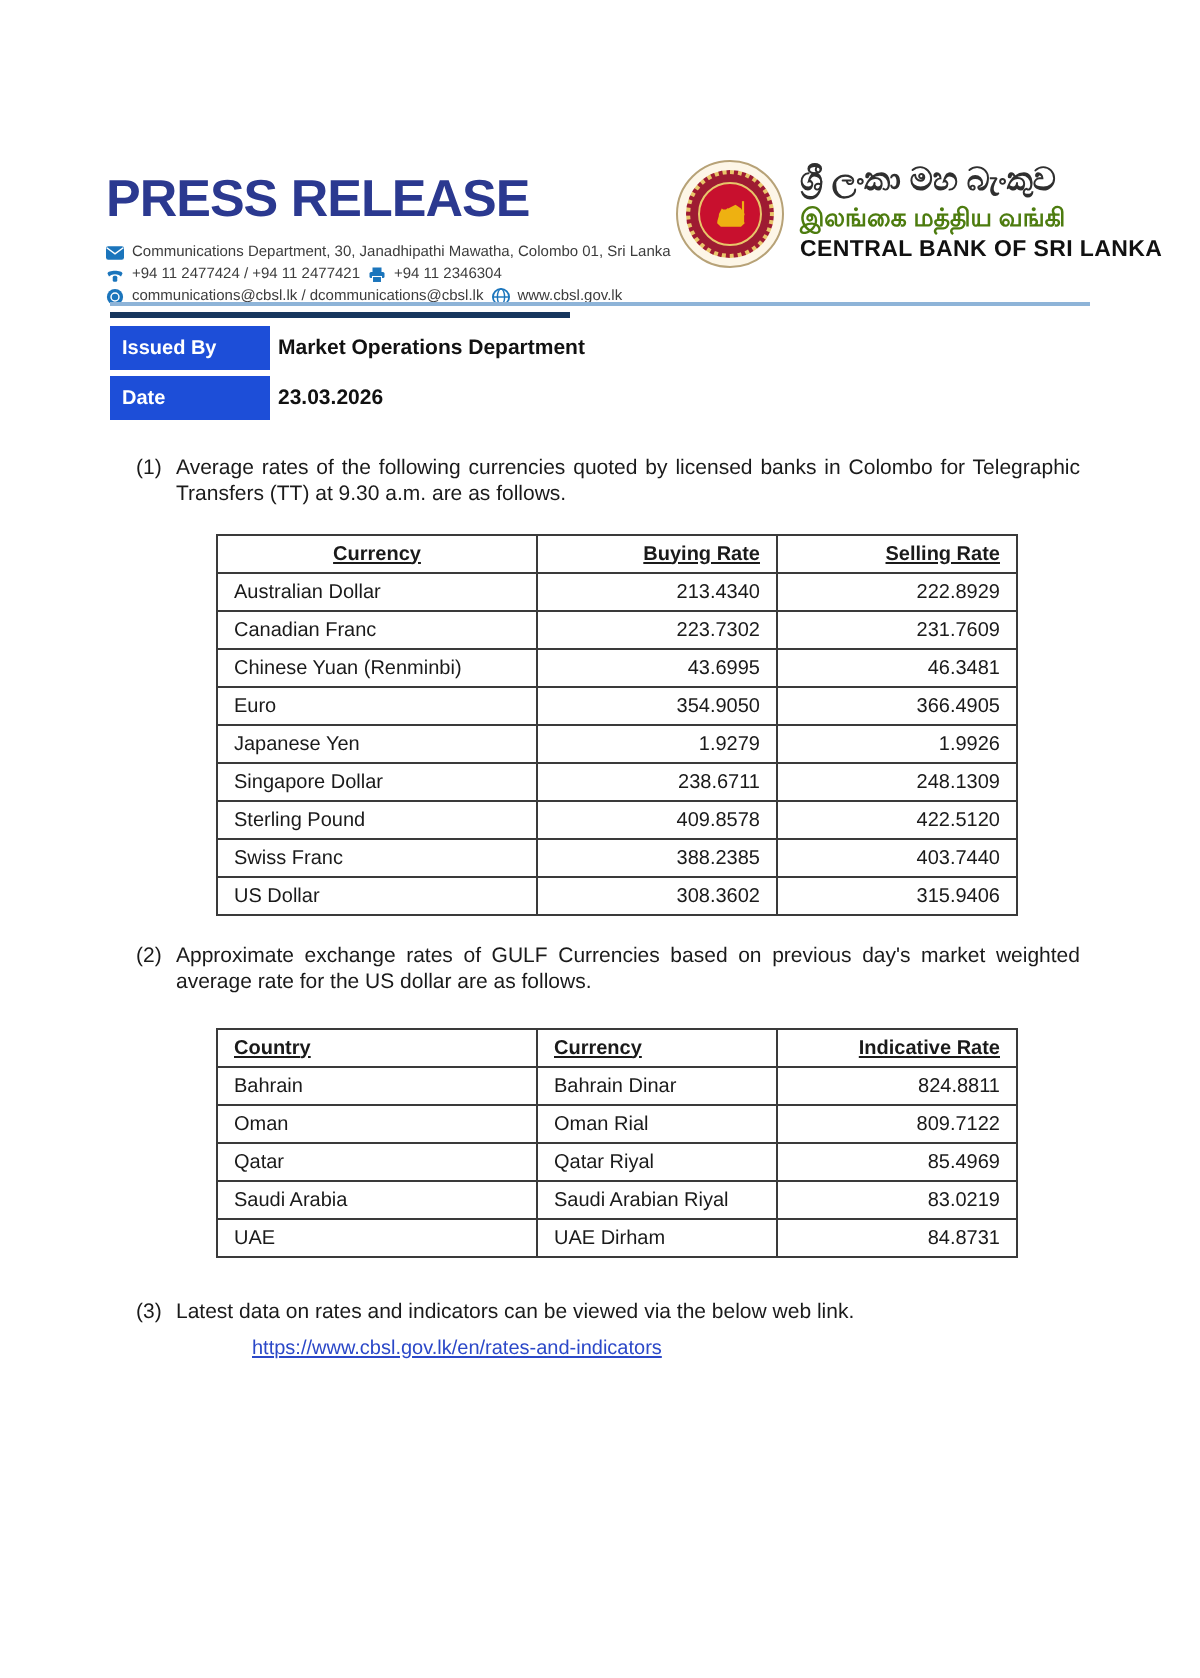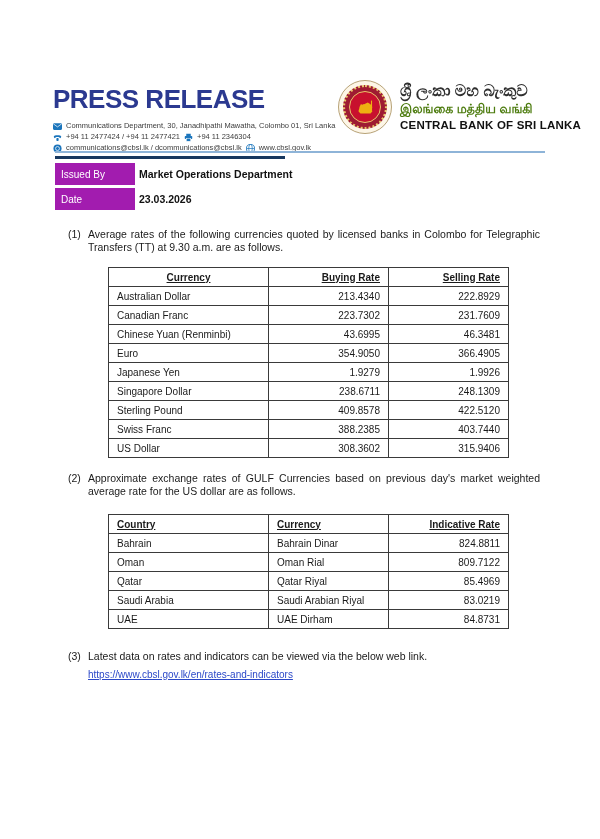--- a/index.html
+++ b/index.html
@@ -68,23 +68,23 @@
     height: 2px;
     background: #8eb4d8;
   }
 
   
   .meta-block { position: absolute; left: 55px; top: 156px; width: 380px; }
   .meta-topbar { width: 230px; height: 3px; background: #17375e; margin-bottom: 4px; }
   .meta-row { display: flex; align-items: stretch; margin-bottom: 3px; }
   .meta-label {
     width: 80px; height: 22px;
-    background: #a21caf;
+    background: #1d4ed8;
     color: #ffffff;
-    font-size: 10px; font-weight: 400;
+    font-size: 10px; font-weight: 700;
     display: flex; align-items: center;
     padding-left: 6px;
     flex: 0 0 80px;
   }
   .meta-value {
     font-size: 10.5px; font-weight: 700; color: #111;
     display: flex; align-items: center;
     padding-left: 4px;
   }
 
@@ -118,20 +118,21 @@
 
   #table1 { margin-top: 14px; }
   #item2 { margin-top: 14px; }
   #table2 { margin-top: 17px; }
   #item3 { margin-top: 21px; }
   .link-line { margin-left: 20px; margin-top: 1px; }
   .weblink {
     font-size: 10px;
     color: #2b48c8;
     text-decoration: underline;
+    margin-left: 38px;
   }
 </style>
 </head>
 <body>
 
 <div class="page">
 
   <div class="header-left">
     <div class="press-title">PRESS RELEASE</div>
 

